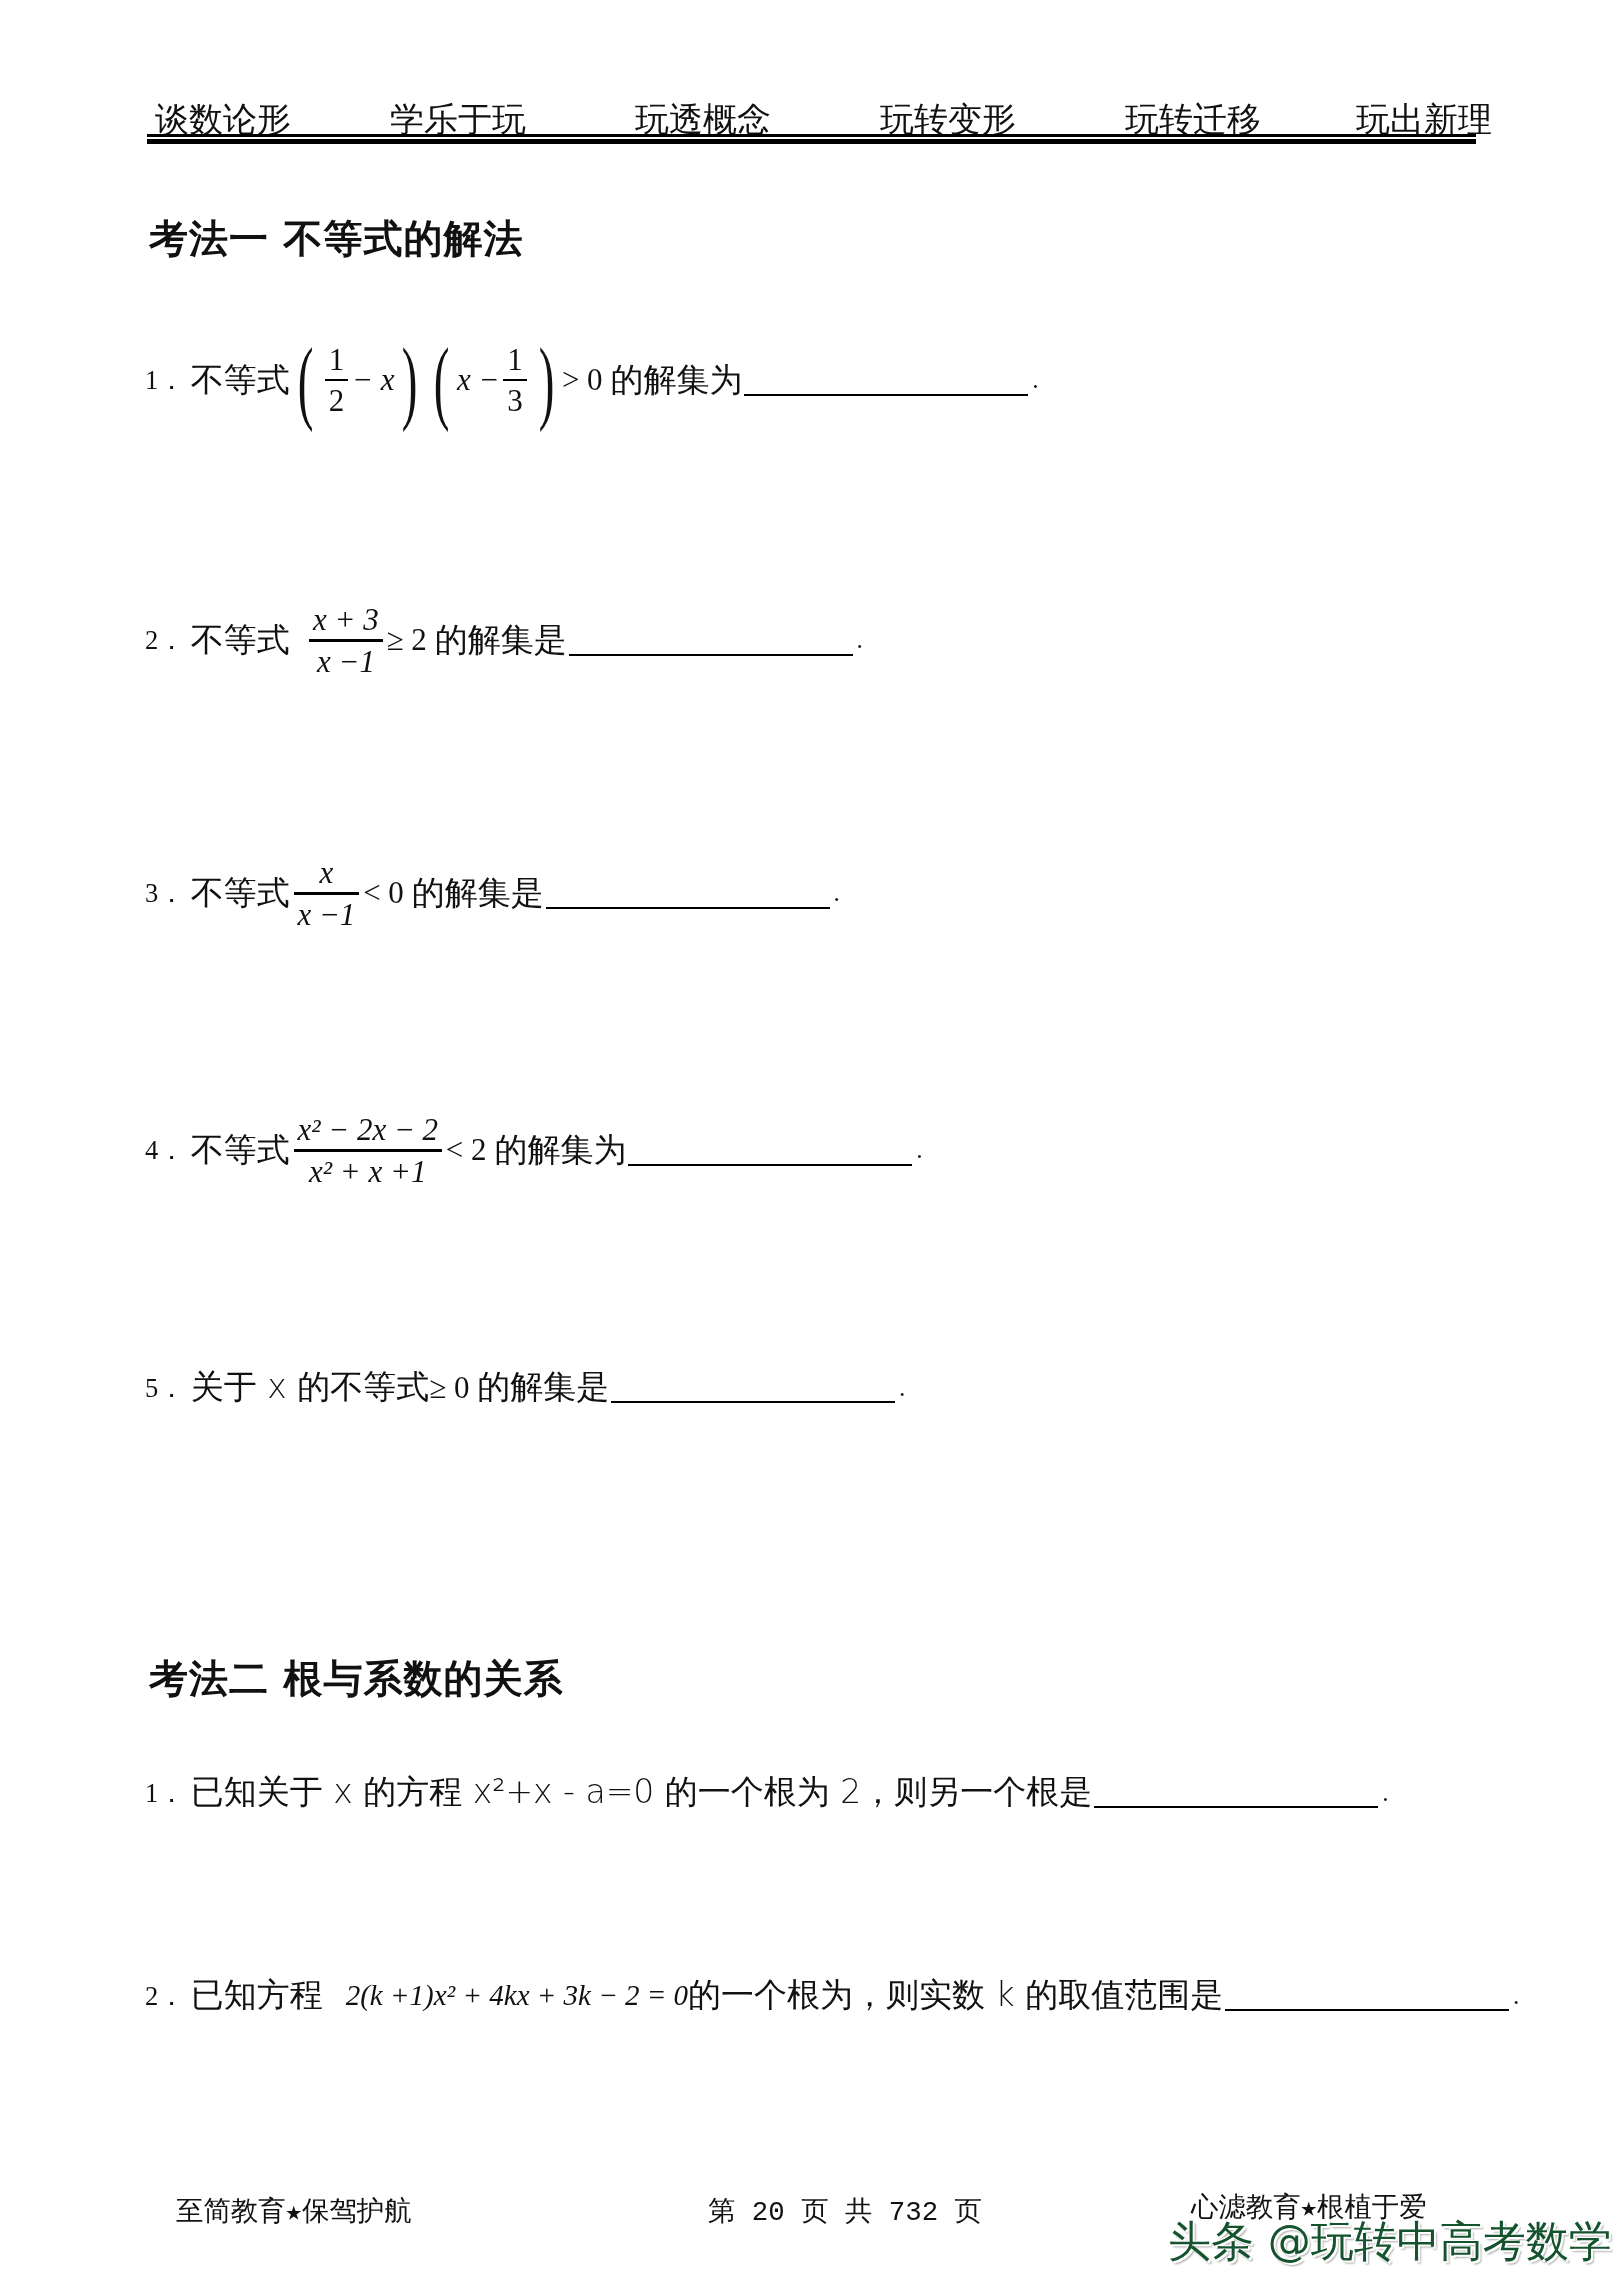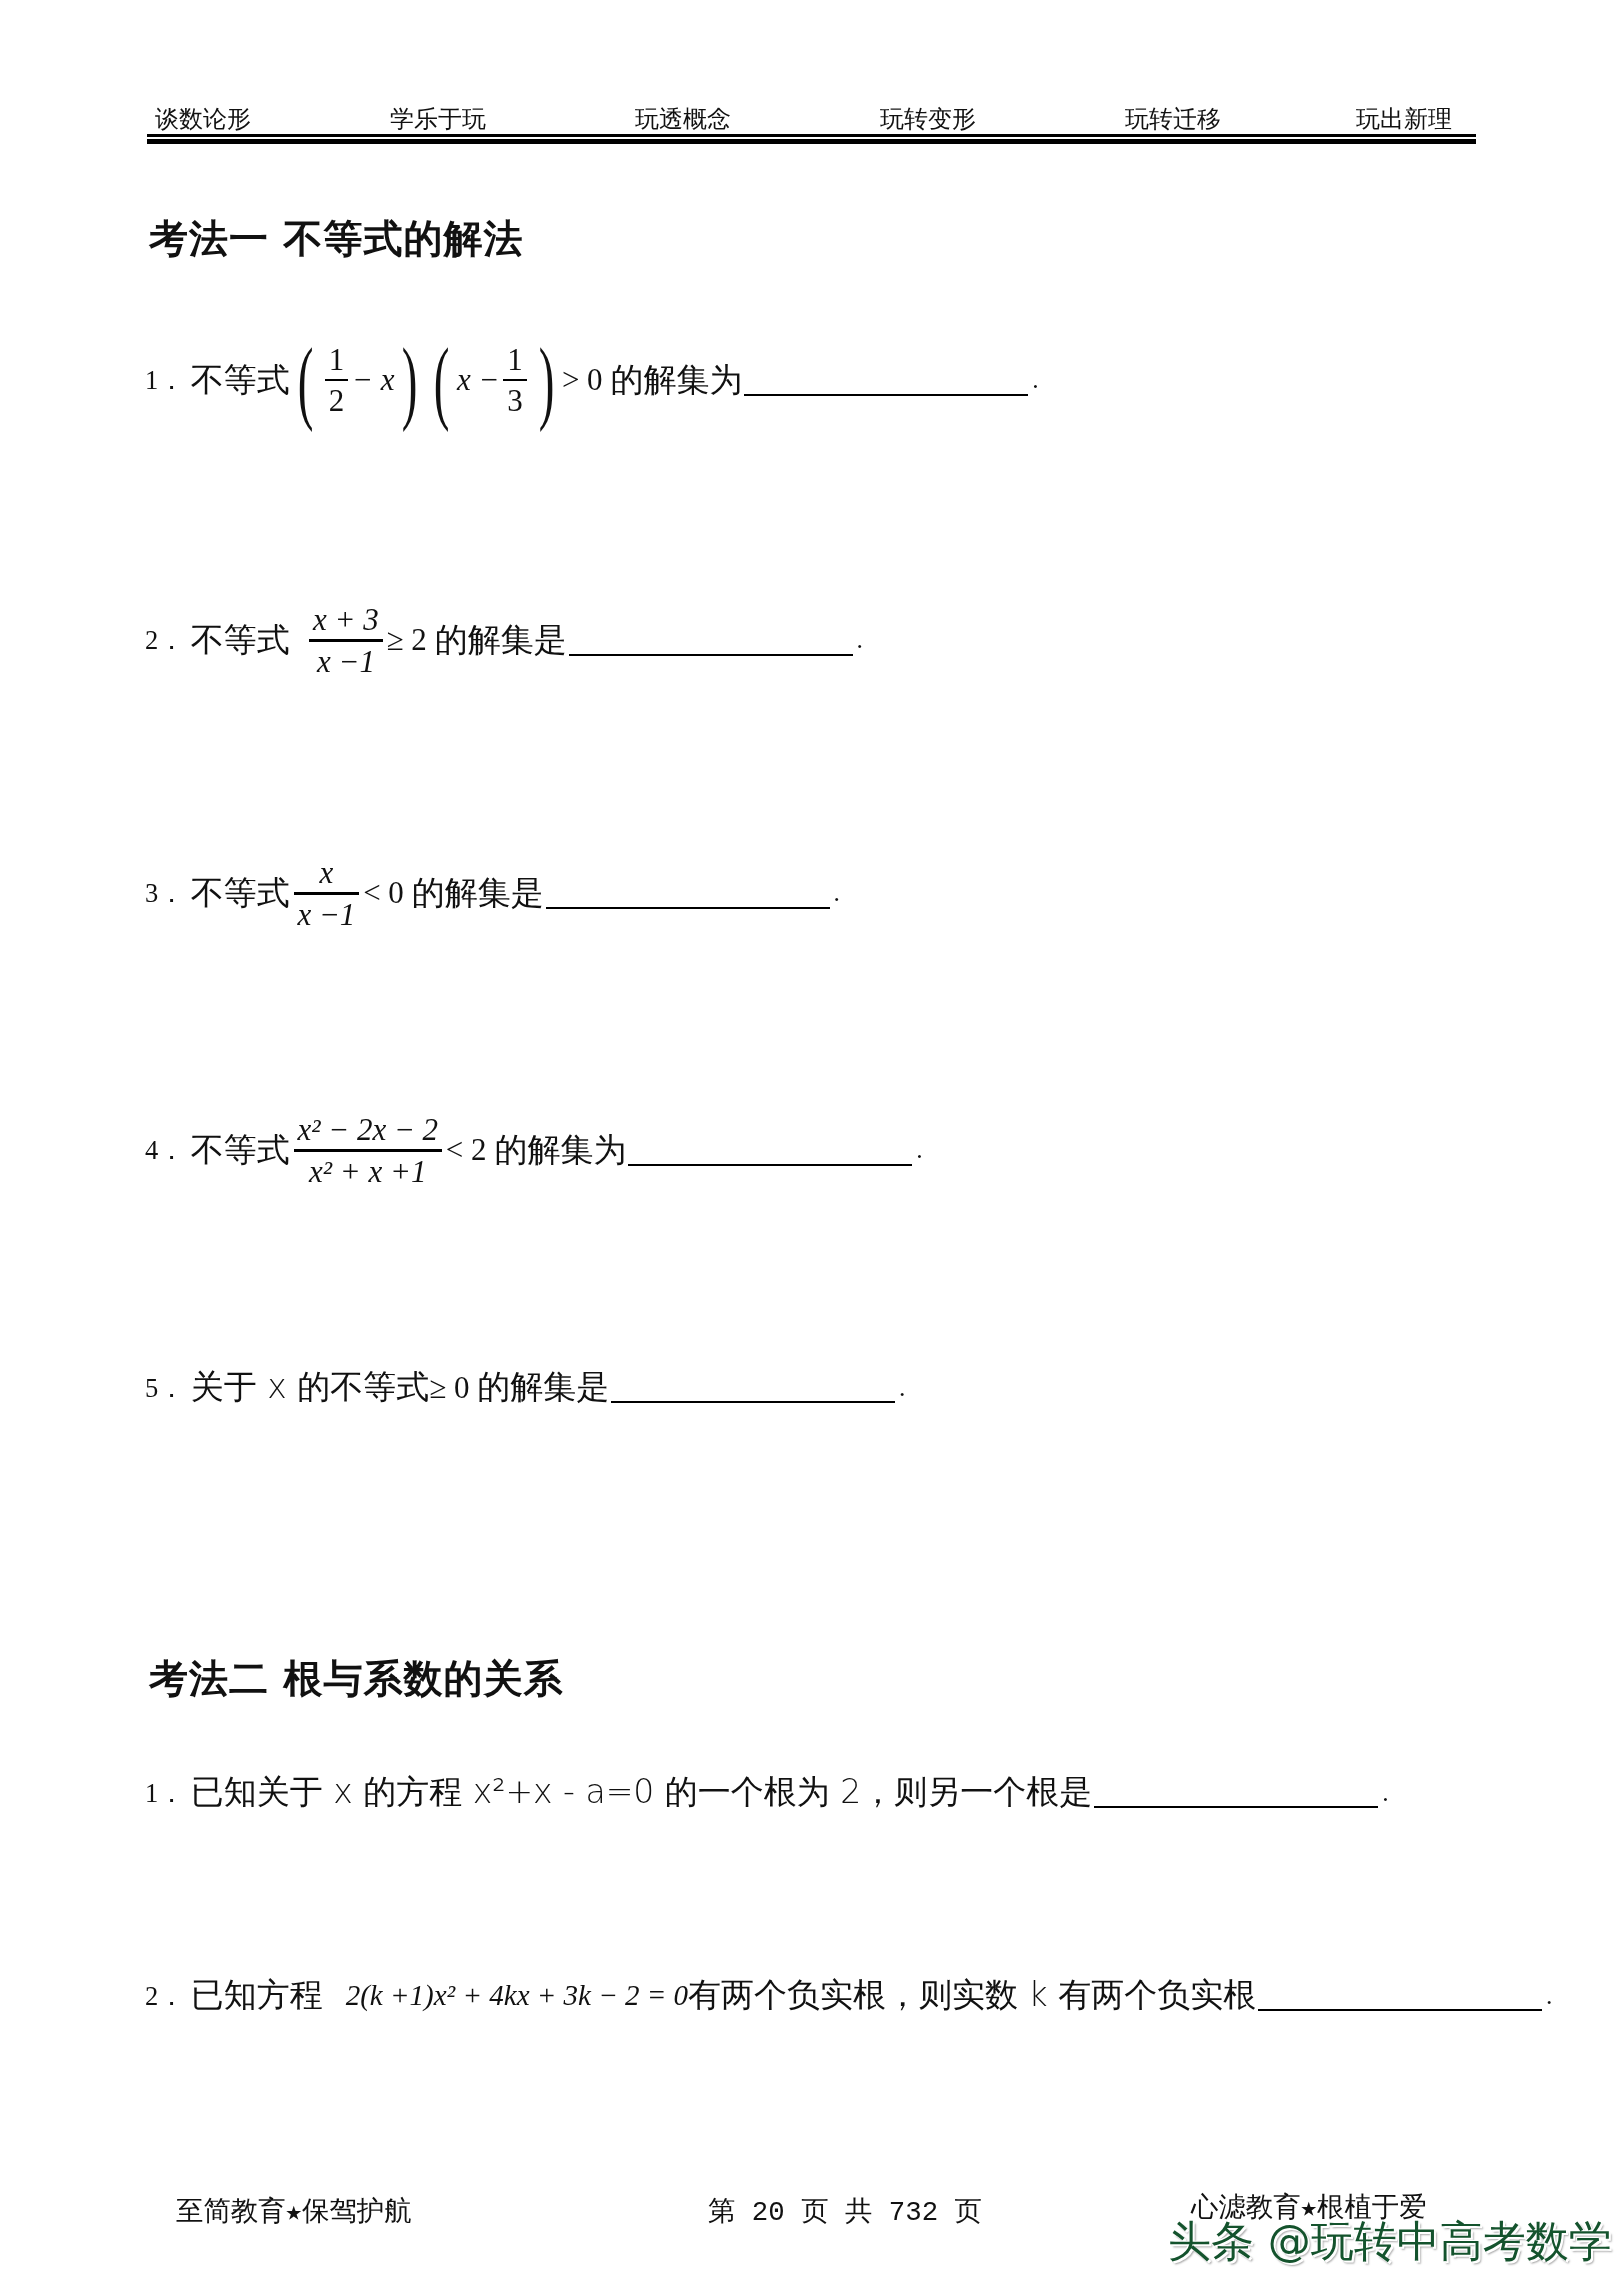--- a/index.html
+++ b/index.html
@@ -1,21 +1,21 @@
 <!DOCTYPE html>
 <html><head>
 <meta charset="utf-8">
 <style>
   html, body { margin: 0; padding: 0; background: #ffffff; }
   body {
     width: 1621px; height: 2293px; position: relative; overflow: hidden;
     font-family: "Liberation Serif", "DejaVu Serif", serif; color: #111;
   }
   .header-item {
-    position: absolute; top: 104px; font-size: 24px; line-height: 31px;
+    position: absolute; top: 104px; font-size: 34px; line-height: 31px;
     font-family: "DejaVu Sans", sans-serif; font-weight: 300; color: #111;
   }
   .rule-thin { position: absolute; left: 147px; width: 1329px; top: 134px; height: 2.9px; background: #000; }
   .rule-thick { position: absolute; left: 147px; width: 1329px; top: 139px; height: 4.9px; background: #000; }
   .section-title {
     position: absolute; left: 149px; font-size: 39px; font-weight: bold; line-height: 45px;
     font-family: "DejaVu Sans", sans-serif; letter-spacing: 1px;
   }
   .q {
     position: absolute; left: 145px; display: flex; align-items: center;
@@ -139,21 +139,21 @@
   <span class="num">1．</span>
   <span class="cjk">已知关于 x 的方程 x²+x - a=0 的一个根为 2，则另一个根是</span>
   <span class="blank" style="width:284px"></span>
   <span class="dot">.</span>
 </div>
 
 <div class="q" style="top:1973px">
   <span class="num">2．</span>
   <span class="cjk" style="margin-right:23px">已知方程</span>
   <span class="math it" style="font-size:29px">2(k +1)x² + 4kx + 3k − 2 = 0</span>
-  <span class="cjk">有两个负实根，则实数 k 有两个负实根</span>
+  <span class="cjk">的一个根为，则实数 k 的取值范围是</span>
   <span class="blank" style="width:284px"></span>
   <span class="dot">.</span>
 </div>
 
 <div class="footer" style="left:176px">至简教育★保驾护航</div>
 <div class="footer" style="left:708px">第 20 页 共 732 页</div>
 <div class="footer" style="left:1191px; top:2192px">心滤教育★根植于爱</div>
 <div class="watermark">头条 @玩转中高考数学</div>
 
 

